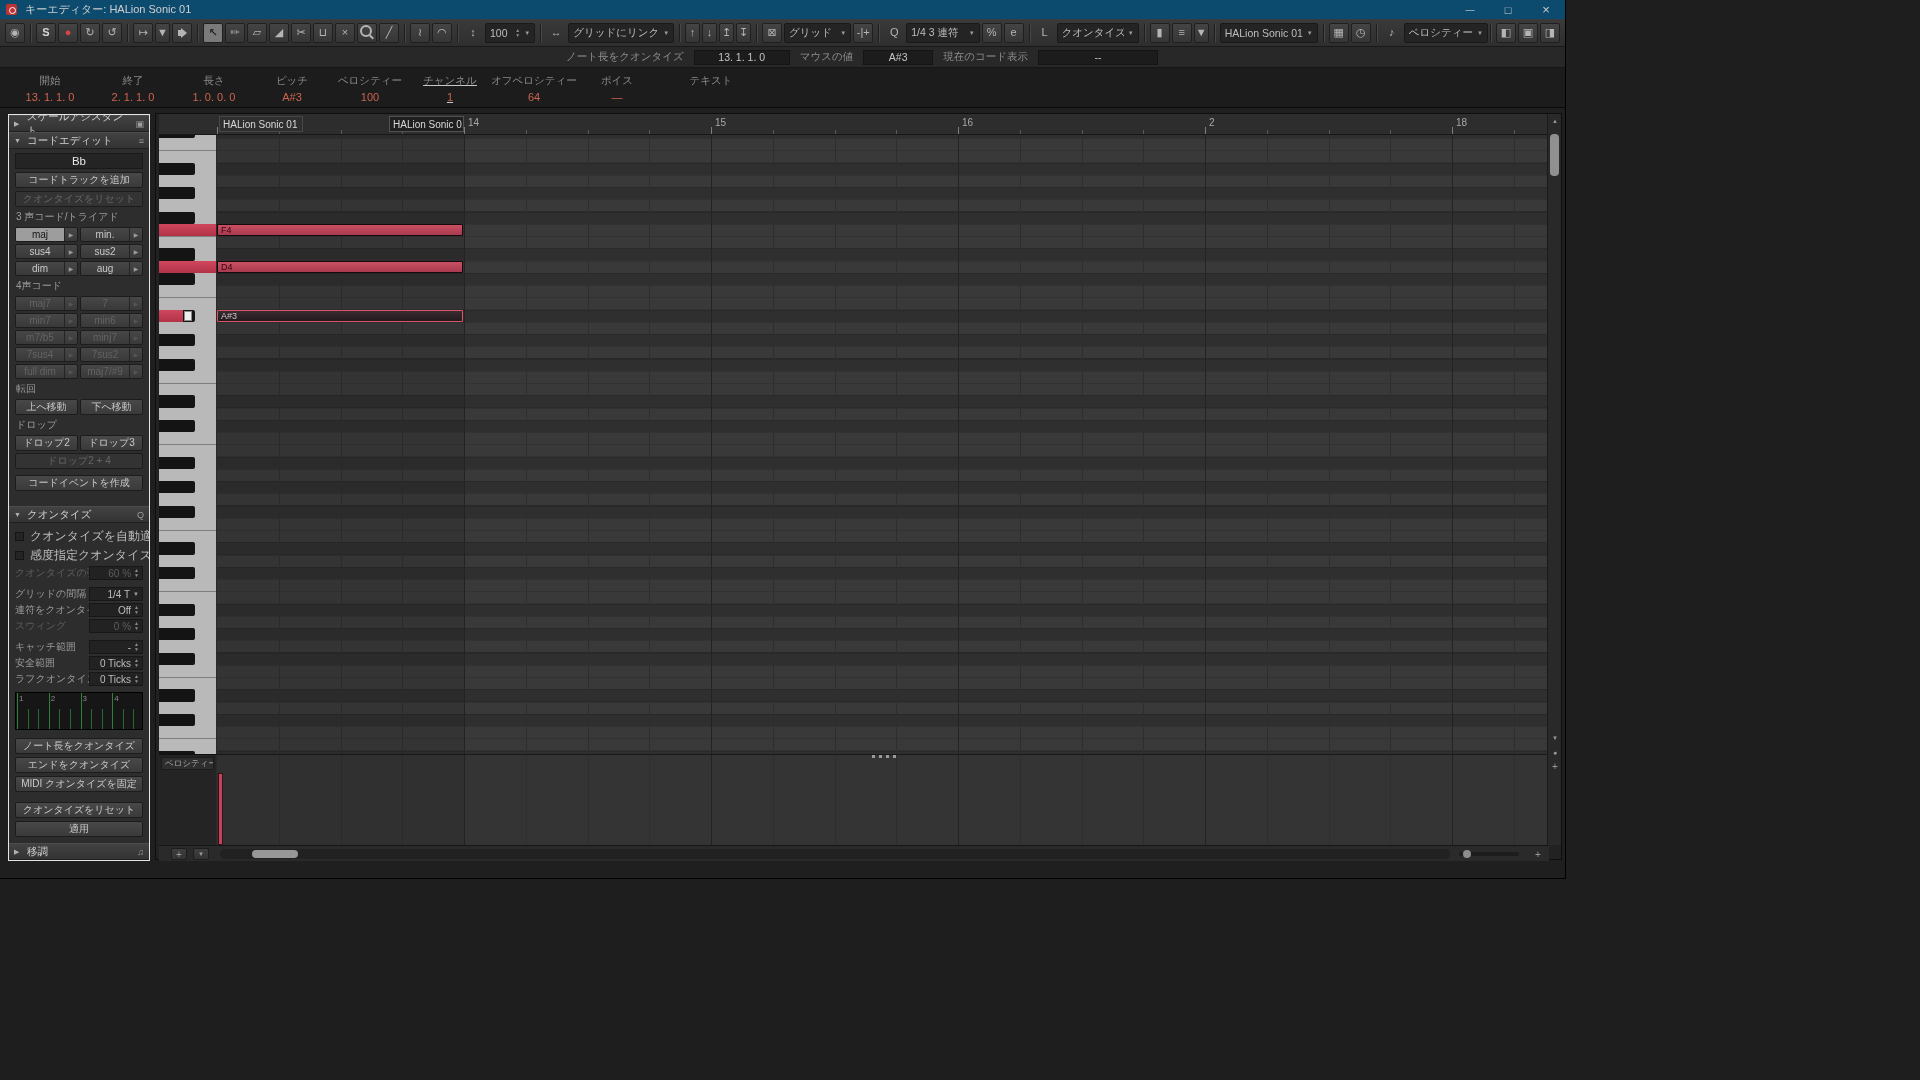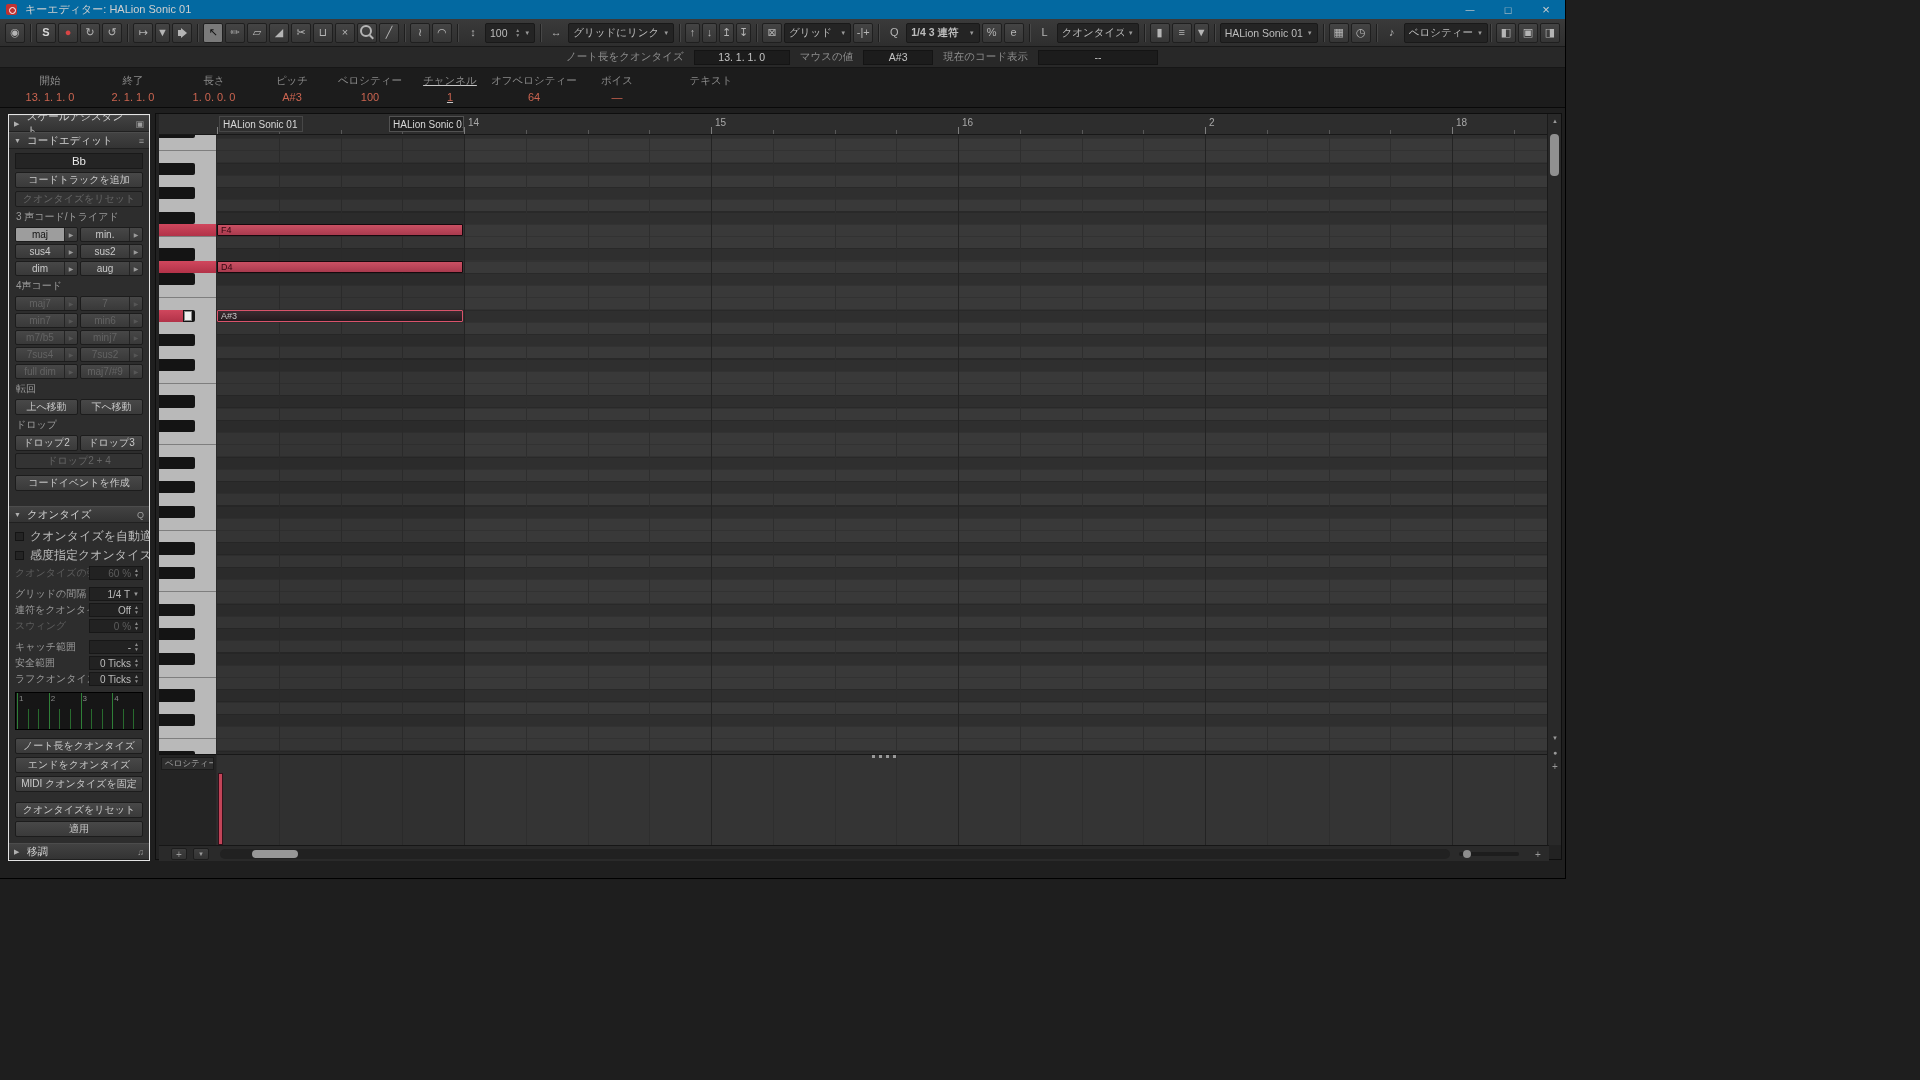--- a/index.html
+++ b/index.html
@@ -2,21 +2,21 @@
 <html><head>
 <meta charset="utf-8">
 <style>
 *{margin:0;padding:0;box-sizing:border-box;}
 html,body{background:#161616;}
 body{font-family:"Liberation Sans","DejaVu Sans",sans-serif;font-size:11px;color:#c8c8c8;}
 .app{position:relative;width:1920px;height:1080px;background:#1e1e1e;overflow:hidden;}
 .window{position:absolute;left:0;top:0;width:1566px;height:879px;background:#262626;display:flex;flex-direction:column;border-right:1px solid #000;border-bottom:1px solid #000;}
 
 
-.titlebar{height:19px;background:#0369a1;display:flex;align-items:center;flex:0 0 auto;}
+.titlebar{height:19px;background:#0c4a6e;display:flex;align-items:center;flex:0 0 auto;}
 .app-logo{width:11px;height:11px;margin:0 8px 0 6px;border-radius:2px;background:#c03232;position:relative;}
 .app-logo::before{content:"";position:absolute;left:3px;top:3px;width:5px;height:5px;border-radius:50%;border:1px solid #fff;}
 .tb-title{font-size:11px;color:#cfcfcf;}
 .win-controls{margin-left:auto;display:flex;height:100%;}
 .win-btn{width:38px;height:100%;display:flex;align-items:center;justify-content:center;color:#cfcfcf;font-size:10px;}
 .win-min::before{content:"—";font-size:9px;}
 .win-max::before{content:"□";font-size:11px;}
 .win-close::before{content:"×";font-size:13px;}
 
 
@@ -211,21 +211,21 @@
         <div class="tb-btn narrow">↧</div>
         <div class="tb-sep"></div>
         <div class="tb-btn">⊠</div>
         <div class="tb-select" style="width: 84px;">
           <div class="tb-sel-label">グリッド</div>
           <div class="tb-sel-arrow">▼</div>
         </div>
         <div class="tb-btn">-|+</div>
         <div class="tb-sep"></div>
         <div class="tb-btn flat">Q</div>
-        <div class="tb-select" style="width: 92px; font-weight: bold;">
+        <div class="tb-select" style="width: 92px;">
           <div class="tb-sel-label">1/4  3 連符</div>
           <div class="tb-sel-arrow">▼</div>
         </div>
         <div class="tb-btn">%</div>
         <div class="tb-btn">e</div>
         <div class="tb-sep"></div>
         <div class="tb-btn flat">L</div>
         <div class="tb-select" style="width: 82px;">
           <div class="tb-sel-label">クオンタイズ、</div>
           <div class="tb-sel-arrow">▼</div>

